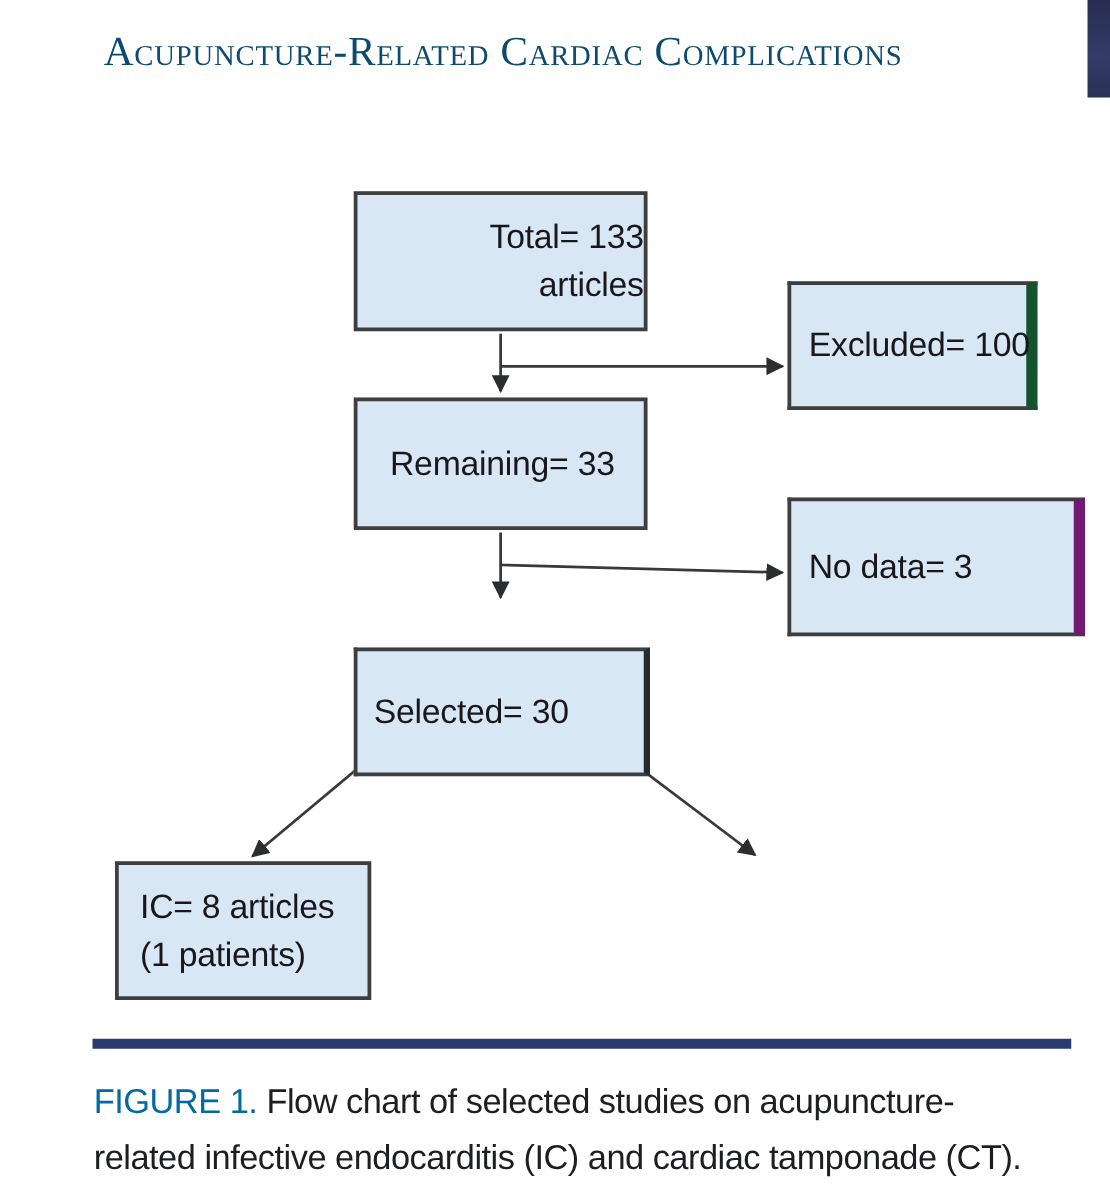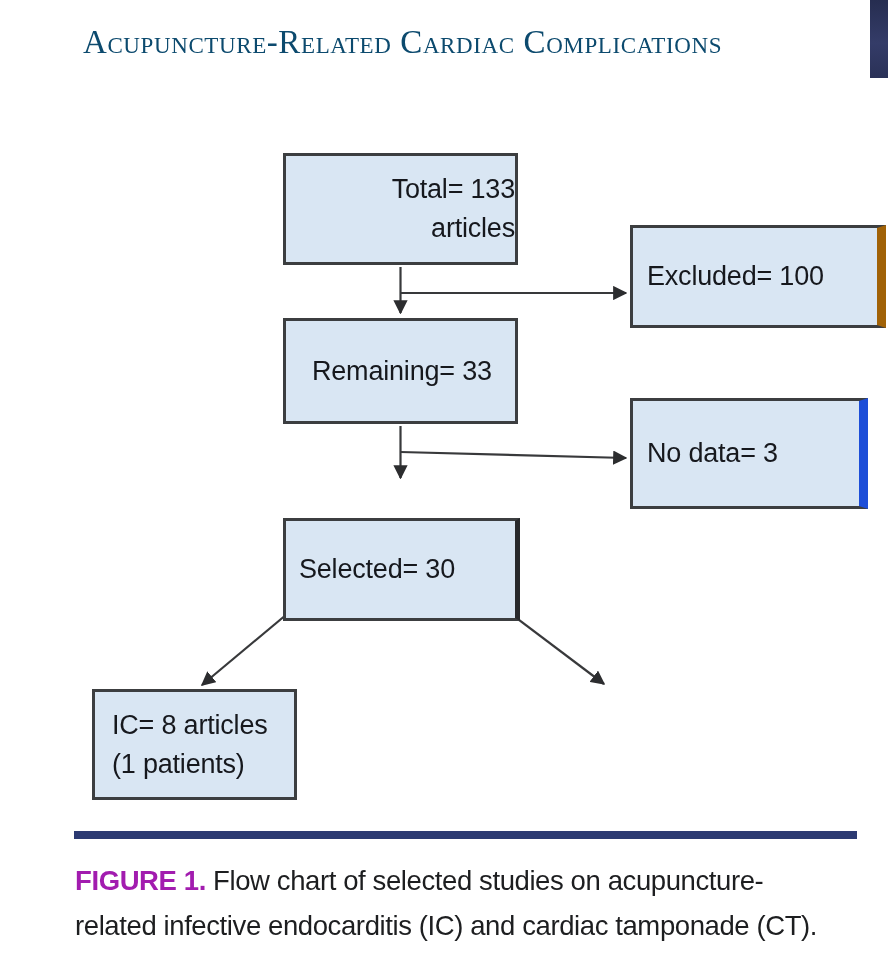--- a/index.html
+++ b/index.html
@@ -51,25 +51,25 @@
     display: flex;
     flex-direction: column;
     justify-content: center;
     color: #16181d;
     font-size: 27px;
     line-height: 39px;
     letter-spacing: -0.2px;
   }
   .flow-box .line { white-space: nowrap; }
   .box-total     { left: 283px; top: 153px; width: 235px; height: 112px; padding-left: 13px; text-align: right; }
-  .box-excluded  { left: 630px; top: 225px; width: 256px; height: 103px; padding-left: 14px;
-                   border-right: 9px solid #a16207; }
+  .box-excluded  { left: 630px; top: 225px; width: 200px; height: 103px; padding-left: 14px;
+                   border-right: 9px solid #14532d; }
   .box-remaining { left: 283px; top: 318px; width: 235px; height: 106px; padding-left: 26px; }
   .box-nodata    { left: 630px; top: 398px; width: 238px; height: 111px; padding-left: 14px;
-                   border-right: 9px solid #1d4ed8; }
+                   border-right: 9px solid #701a75; }
   .box-selected  { left: 283px; top: 483px; width: 237px; height: 103px; padding-left: 13px;
                    border-right: 5px solid #28292b; margin-top: 35px; }
   .box-ic        { left: 92px;  top: 689px; width: 205px; height: 111px; padding-left: 17px; }
   .box-ct        { left: 503px; top: 688px; width: 224px; height: 111px; padding-left: 17px; }
   .figure-rule {
     position: absolute;
     left: 74px;
     top: 831px;
     width: 783px;
     height: 8px;
@@ -80,22 +80,22 @@
     left: 75px;
     top: 858px;
     width: 800px;
     font-size: 27.5px;
     line-height: 45px;
     letter-spacing: -0.4px;
     color: #1d1e20;
     font-weight: 500;
   }
   .caption .fig-label {
-    color: #a21caf;
-    font-weight: bold;
+    color: #0369a1;
+    font-weight: normal;
   }
 </style>
 </head>
 <body>
 
 <div class="page">
 
   <div class="running-head">Acupuncture-Related Cardiac Complications</div>
 
   <div class="corner-tab"></div>

